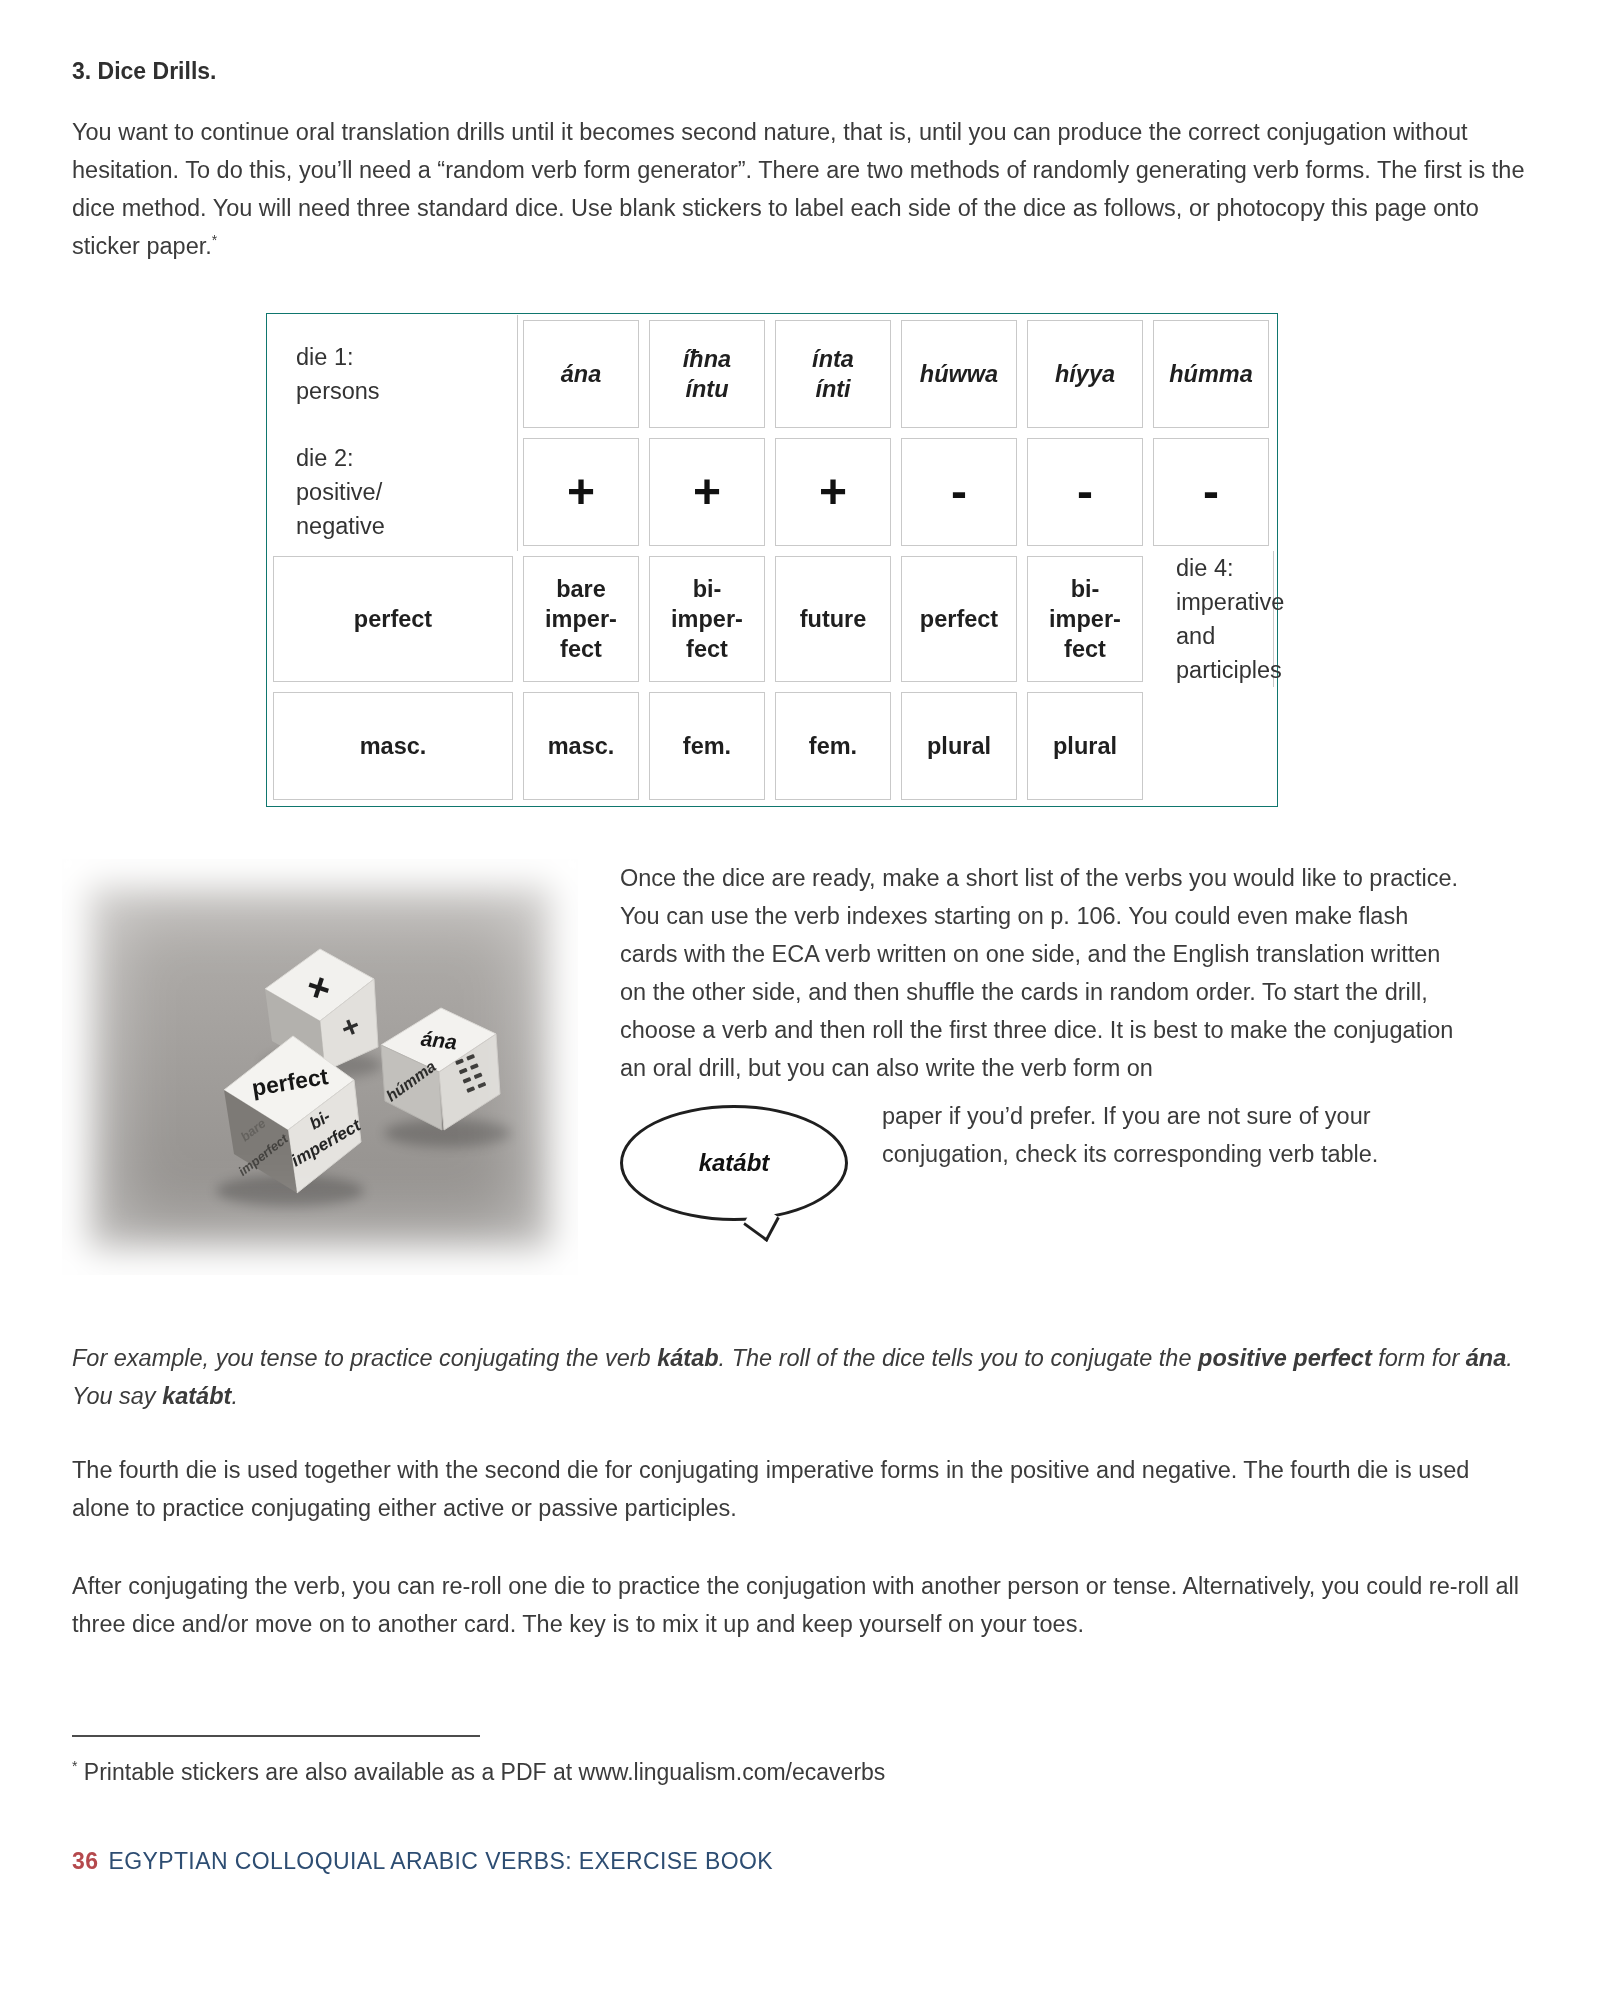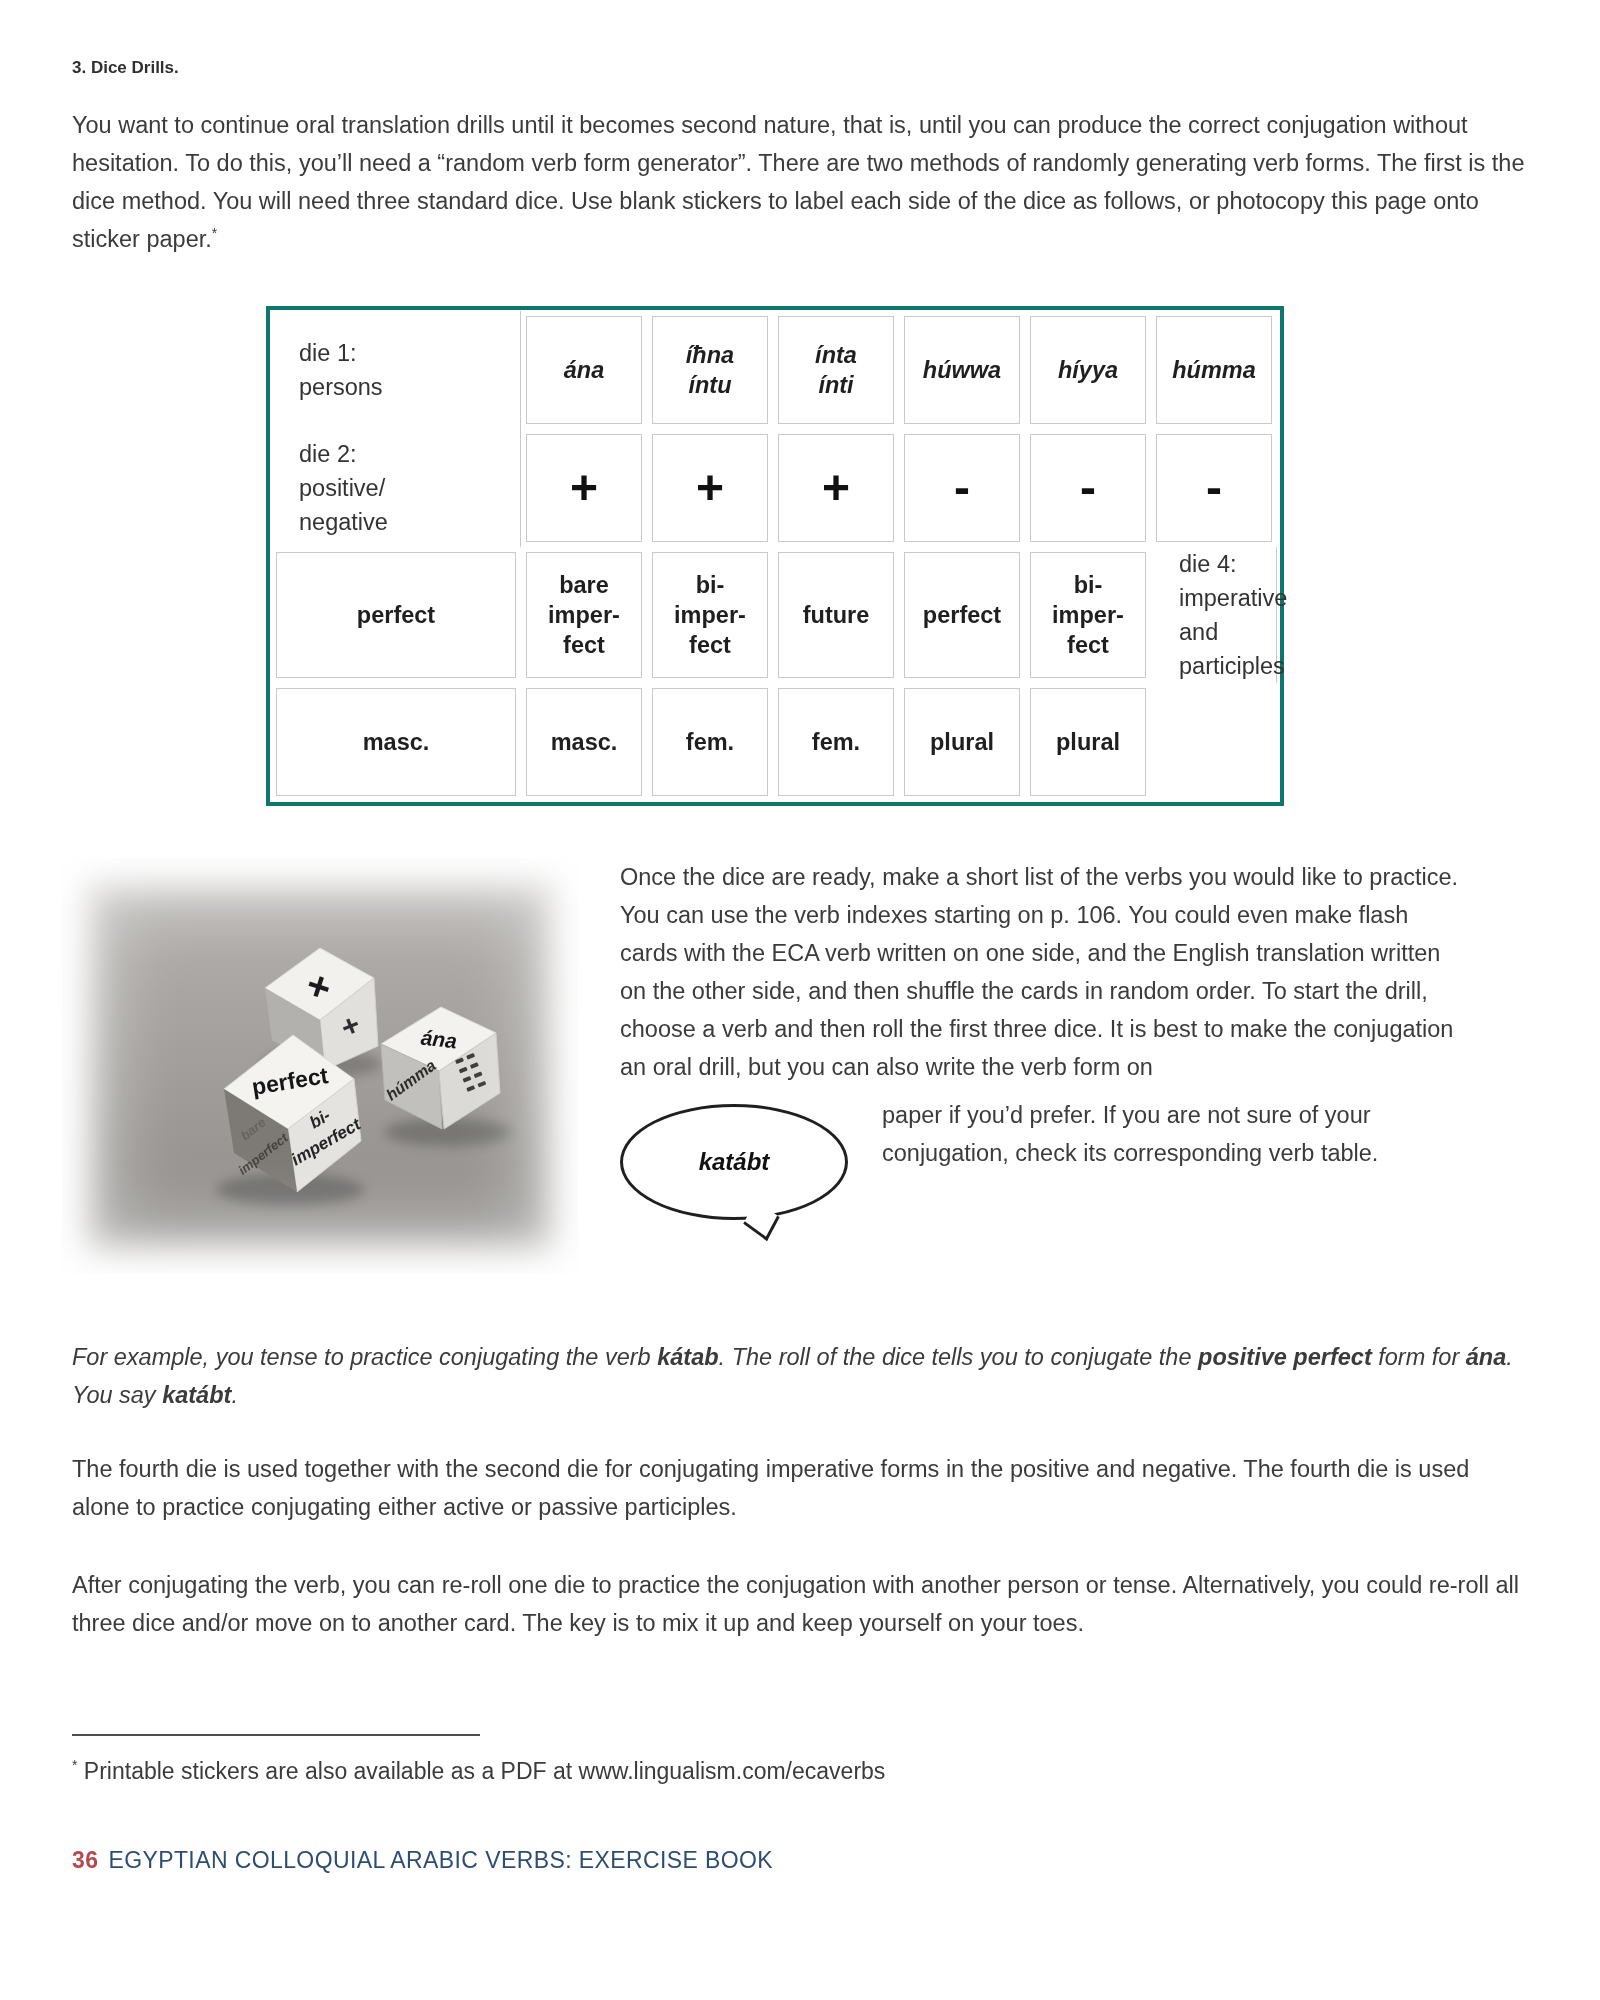--- a/index.html
+++ b/index.html
@@ -1,27 +1,27 @@
 <!DOCTYPE html>
 <html><head>
 <meta charset="utf-8">
 <style>
   html,body{margin:0;padding:0;background:#ffffff;}
   body{width:1600px;height:2000px;overflow:hidden;
        font-family:"Liberation Sans",sans-serif;color:#3b3b3b;}
   .page{position:relative;width:1600px;height:2000px;background:#fff;}
   .content{padding:0 72px;}
-  .heading{margin:0;padding-top:58px;font-size:17px;font-weight:bold;color:#2f2f2f;}
+  .heading{margin:0;padding-top:58px;font-size:23px;font-weight:bold;color:#2f2f2f;}
   .para{font-size:23.5px;line-height:38px;margin:0;}
   .intro{margin-top:28px;max-width:1460px;}
   sup{font-size:14px;vertical-align:super;line-height:0;}
 
   
   .dice-table{display:grid;grid-template-columns:250px repeat(6,126px);
-              border:4px solid #0f766e;width:1008px;margin:48px 8px 0 194px;
+              border:1px solid #0f766e;width:1008px;margin:48px 8px 0 194px;
               background:#fff;padding:1px;}
   .label-cell{display:flex;align-items:center;padding-left:28px;
               font-size:23.5px;line-height:34px;color:#333;
               border-right:1px solid #c9c9c9;white-space:pre-line;}
   .face-cell{border:1px solid #c9c9c9;margin:5px;min-height:106px;
              display:flex;align-items:center;justify-content:center;
              text-align:center;background:#fff;}
   .face-text{font-weight:bold;color:#1f1f1f;font-size:23.5px;line-height:30px;
              white-space:pre-line;}
   .persons .face-text{font-style:italic;}

